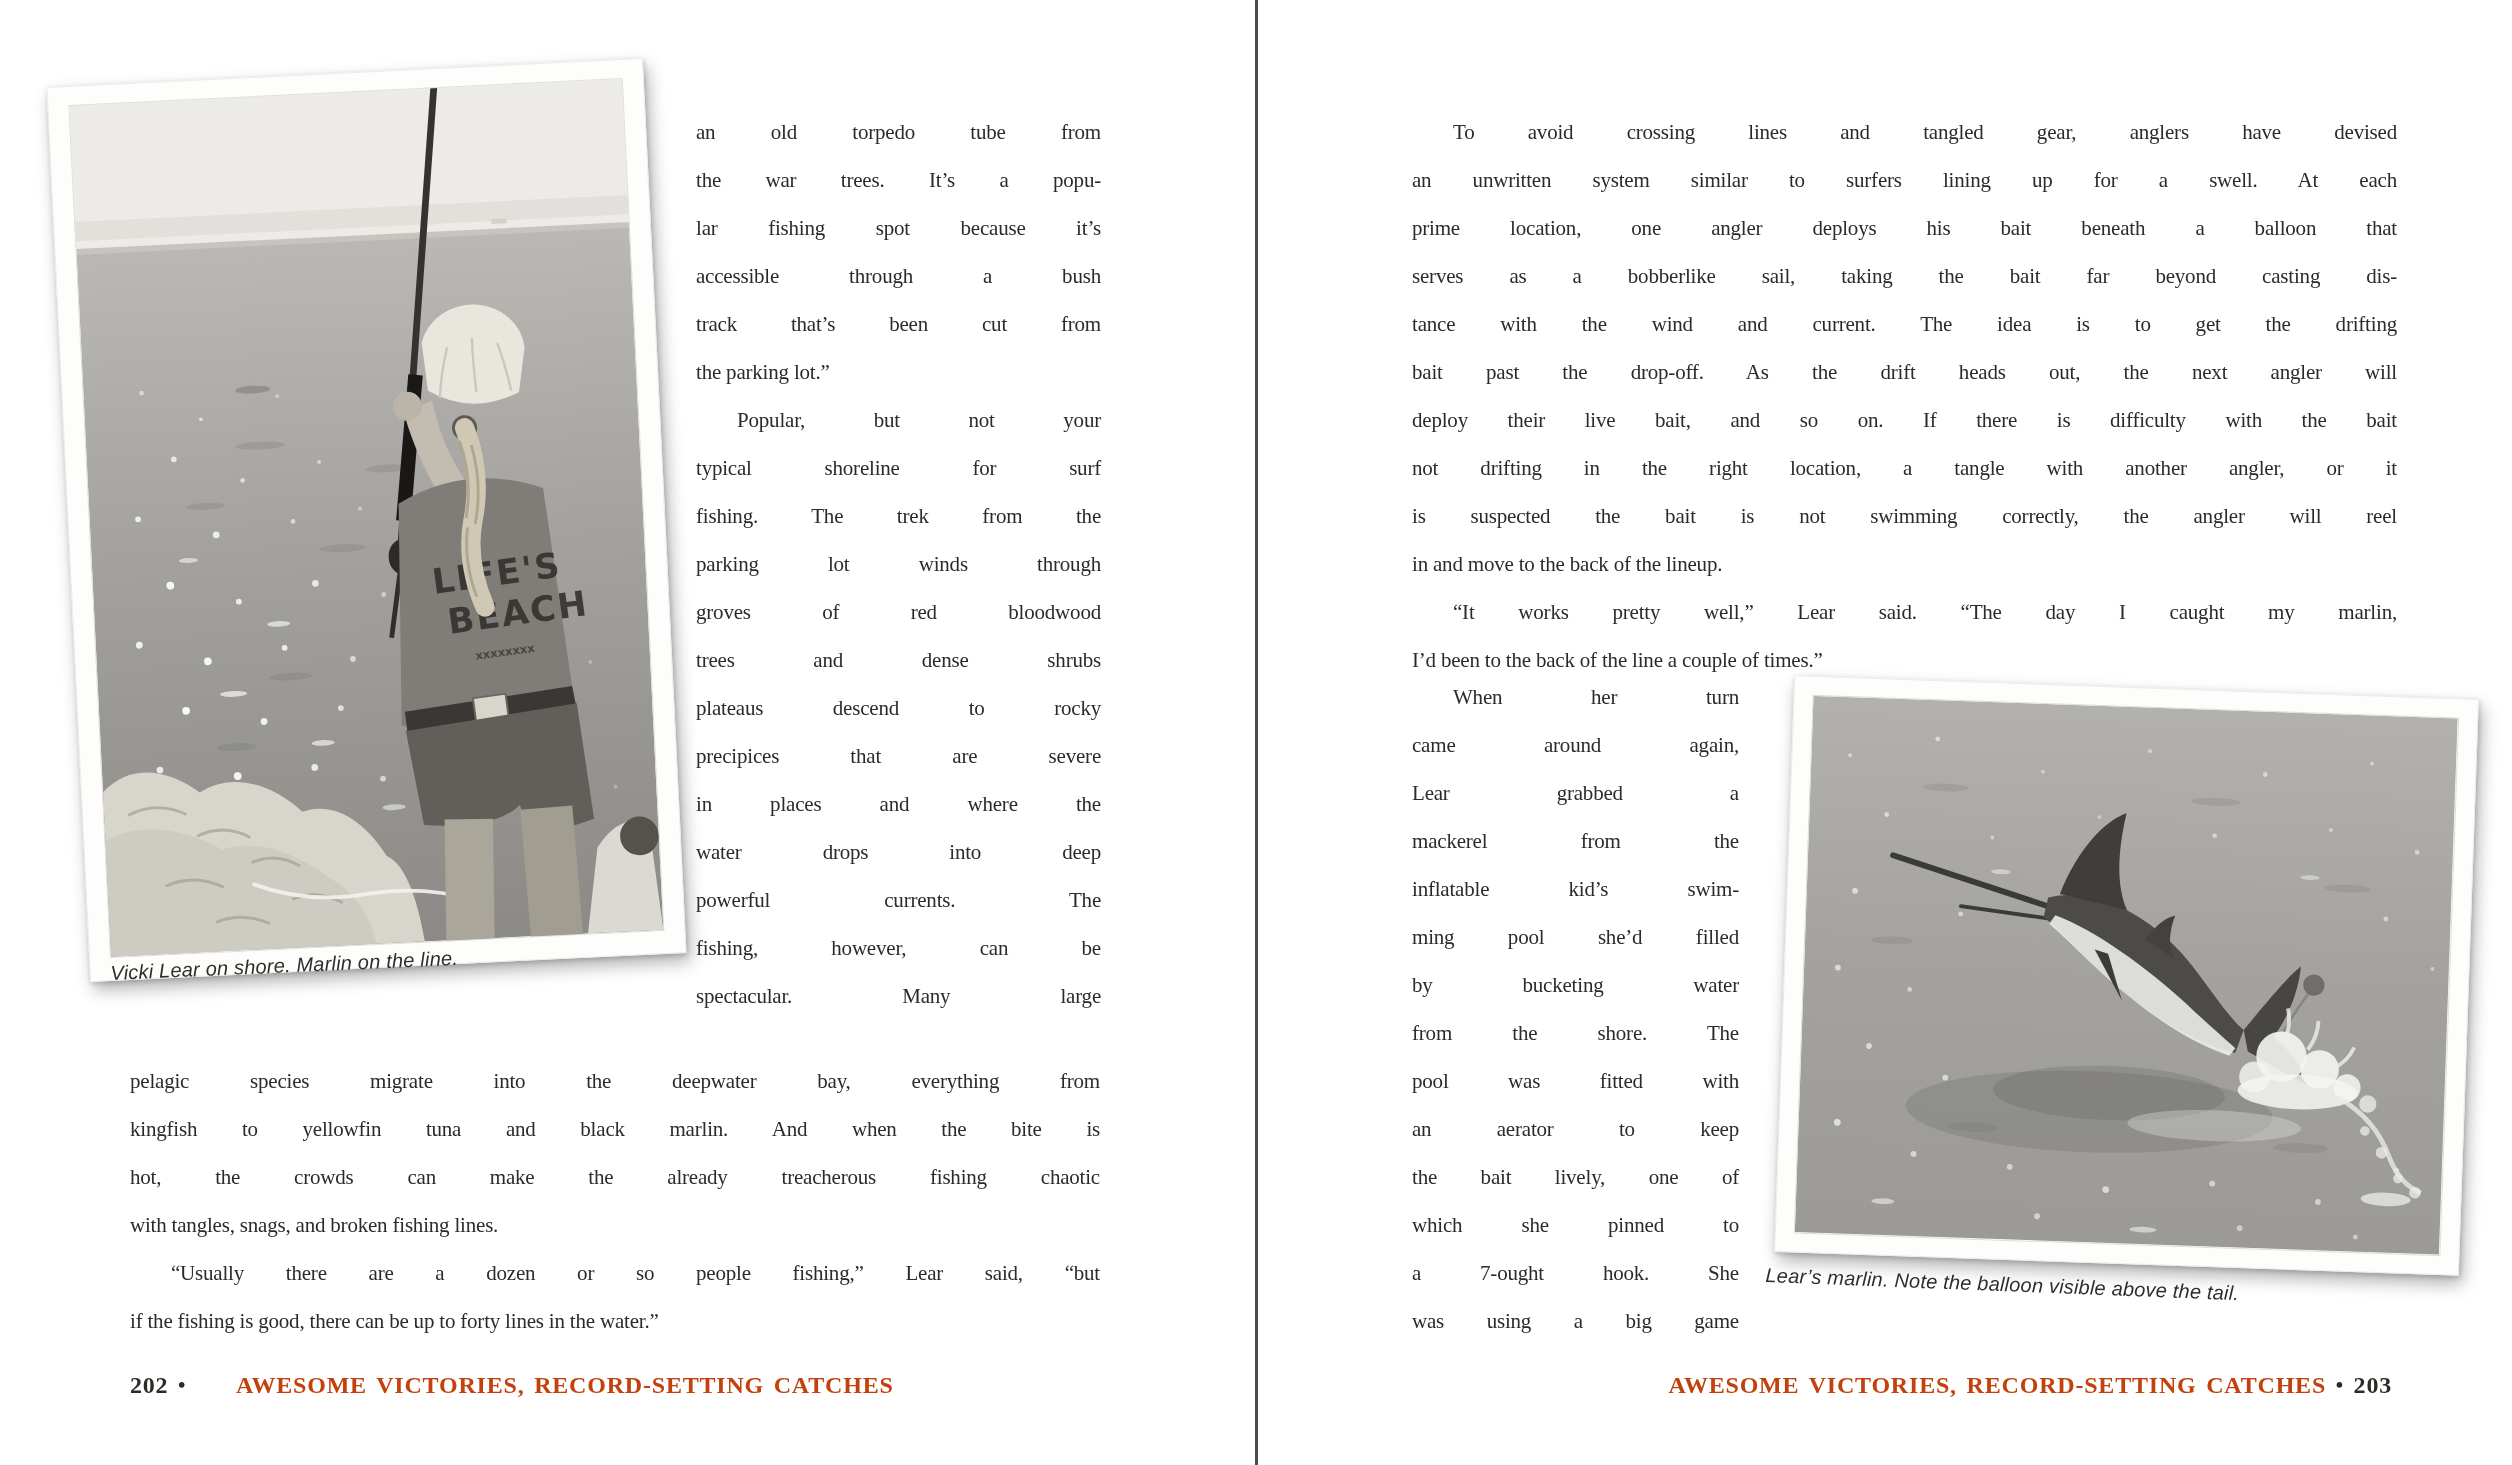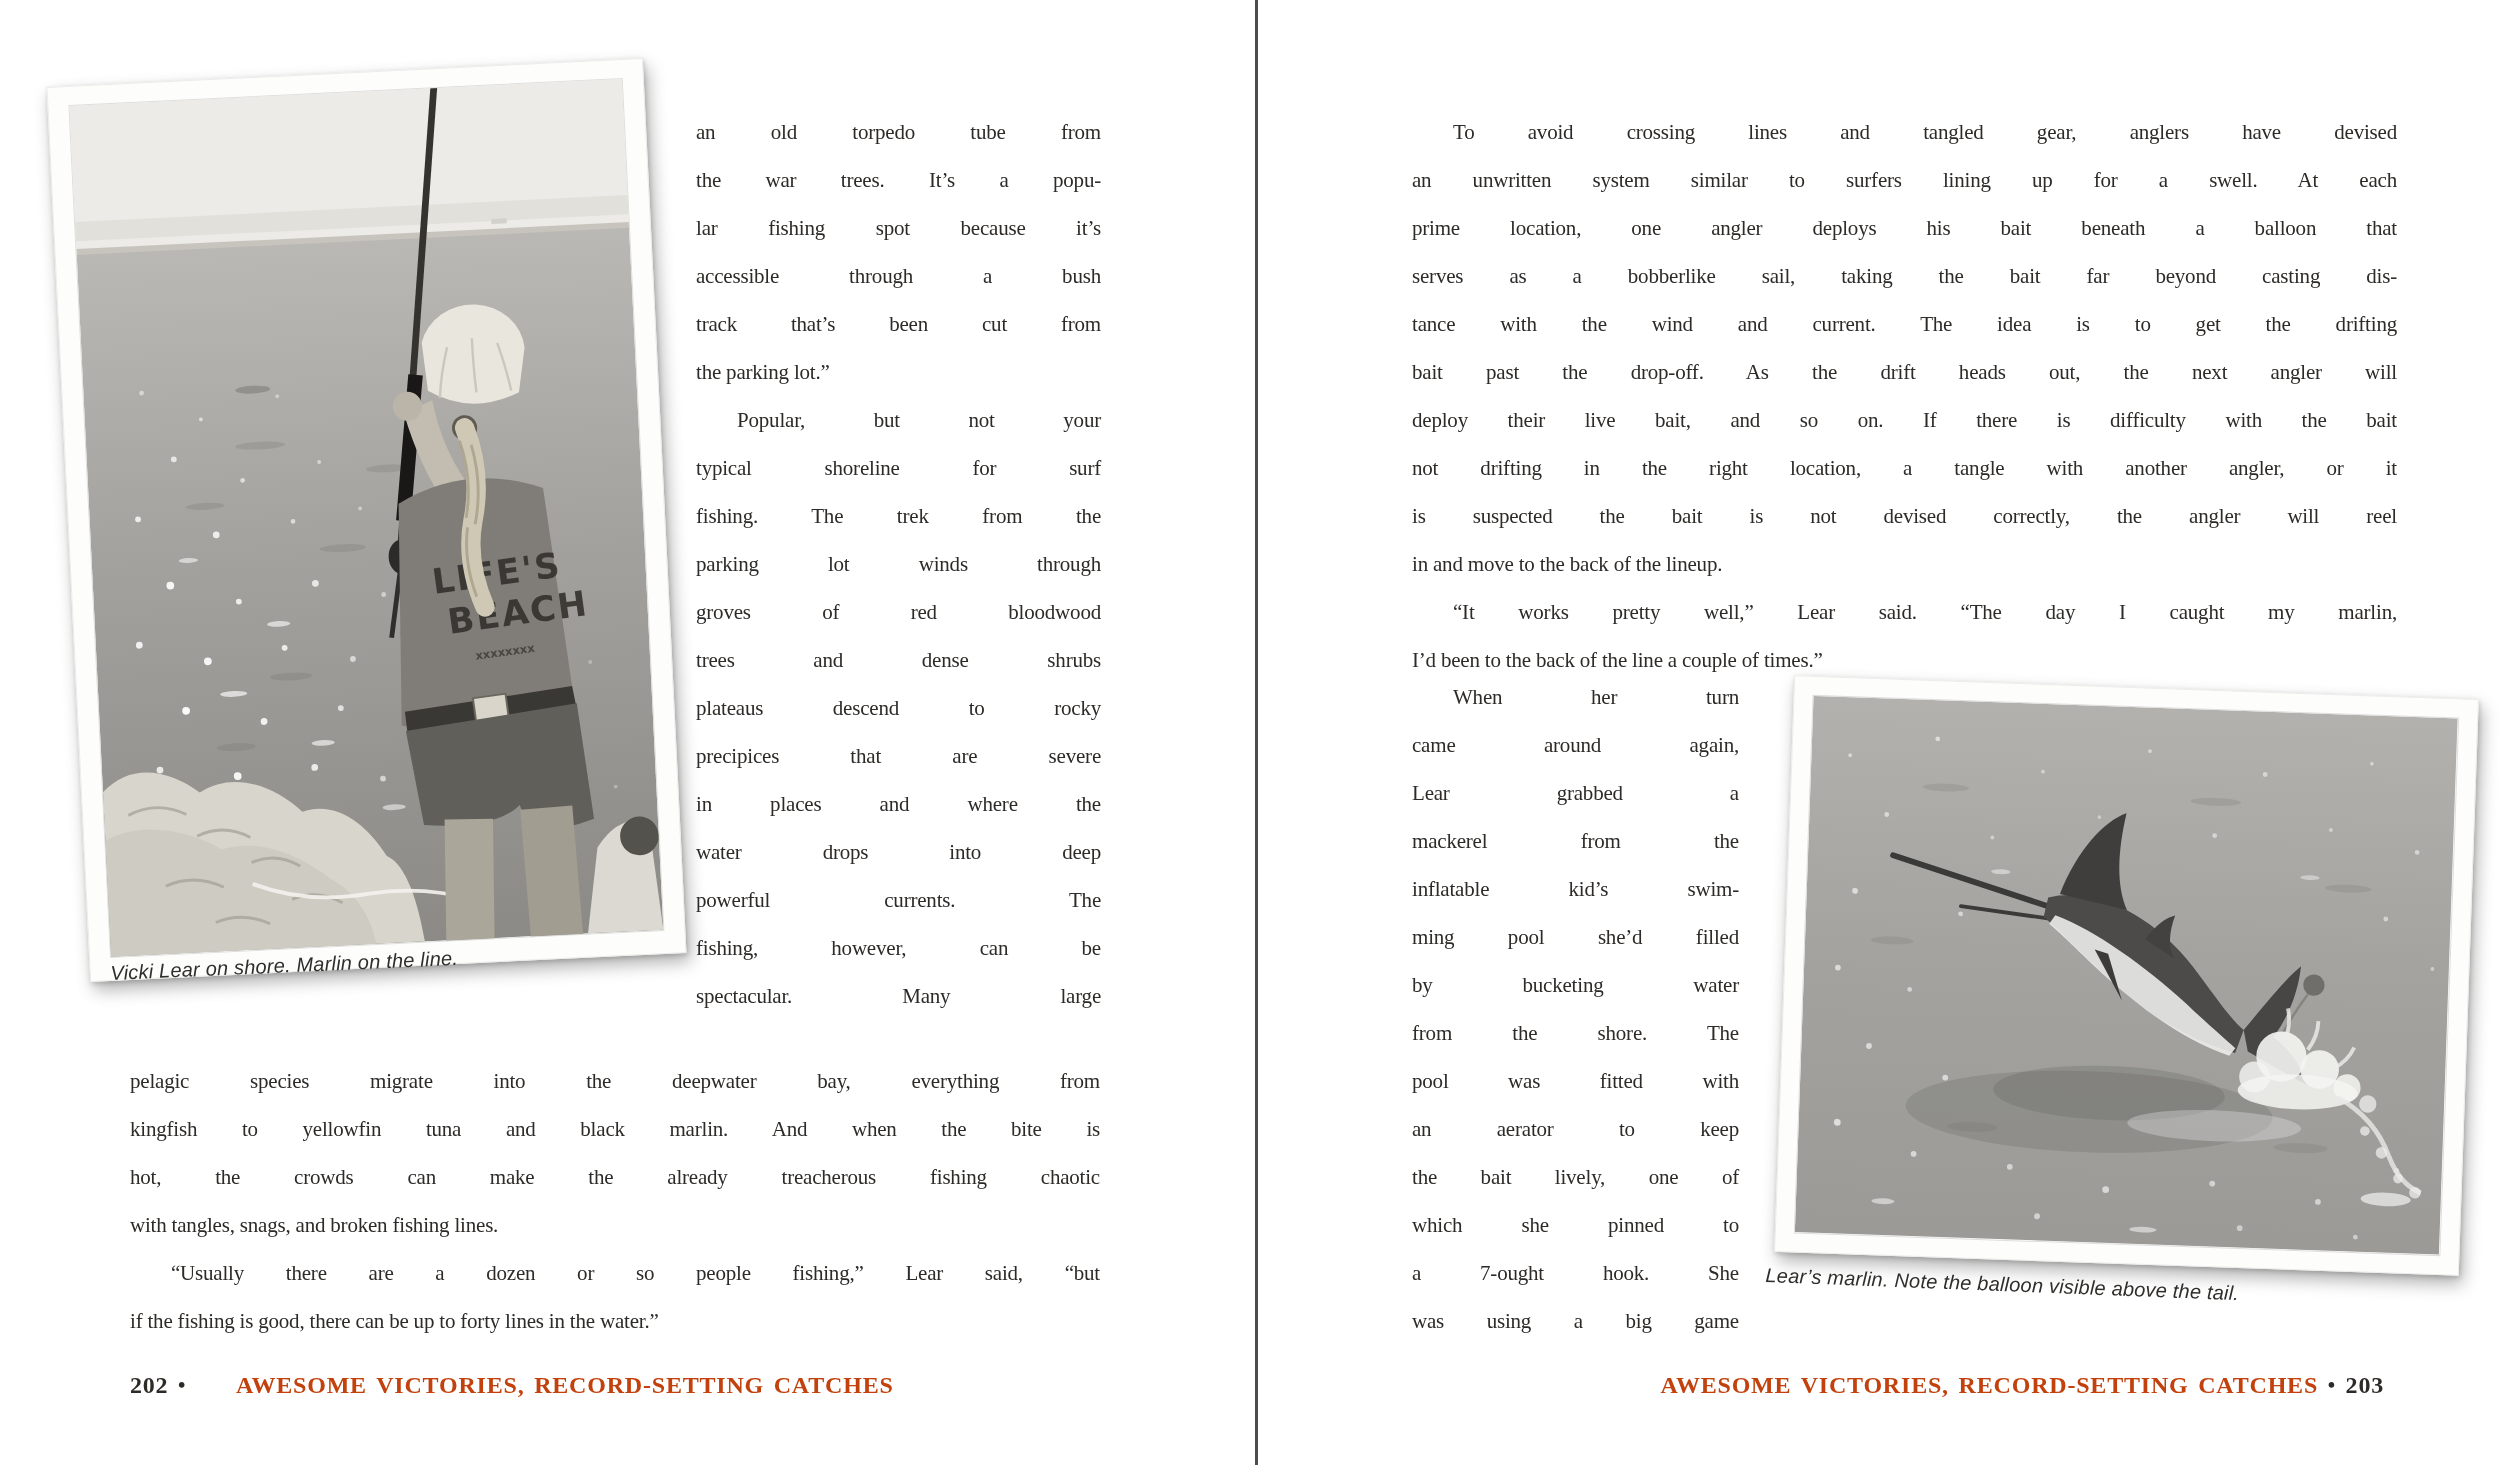--- a/index.html
+++ b/index.html
@@ -29,21 +29,21 @@
   .caption-left{left:110px;top:962px;transform:rotate(-2.5deg);transform-origin:left top;}
   .caption-right{left:1766px;top:1264px;transform:rotate(2.2deg);transform-origin:left top;}
 
   
   .footer{position:absolute;top:1372px;font-weight:bold;font-size:24px;letter-spacing:0.8px;
           word-spacing:2.9px;white-space:nowrap;}
   .footer .pnum{color:#2e2b27;}
   .footer .bullet{color:#2e2b27;padding:0 9.7px;font-size:21px;vertical-align:1px;}
   .footer .btitle{color:#c2410c;margin-left:40px;}
   .footer-left{left:130px;}
-  .footer-right{right:128px;text-align:center;}
+  .footer-right{right:120px;text-align:center;}
 </style>
 </head>
 <body>
 
 <div class="stage">
 
   <div>
 
     <div class="photo-frame photo-left">
       <div class="inner">
@@ -209,21 +209,21 @@
 
     <div class="textblock" style="left:1412px;top:108px;width:985px;">
         <div class="line ind">To avoid crossing lines and tangled gear, anglers have devised</div>
         <div class="line">an unwritten system similar to surfers lining up for a swell. At each</div>
         <div class="line">prime location, one angler deploys his bait beneath a balloon that</div>
         <div class="line">serves as a bobberlike sail, taking the bait far beyond casting dis-</div>
         <div class="line">tance with the wind and current. The idea is to get the drifting</div>
         <div class="line">bait past the drop-off. As the drift heads out, the next angler will</div>
         <div class="line">deploy their live bait, and so on. If there is difficulty with the bait</div>
         <div class="line">not drifting in the right location, a tangle with another angler, or it</div>
-        <div class="line">is suspected the bait is not devised correctly, the angler will reel</div>
+        <div class="line">is suspected the bait is not swimming correctly, the angler will reel</div>
         <div class="line last">in and move to the back of the lineup.</div>
         <div class="line ind">“It works pretty well,” Lear said. “The day I caught my marlin,</div>
         <div class="line last">I’d been to the back of the line a couple of times.”</div>
       </div>
 
     <div class="textblock" style="left:1412px;top:673px;width:327px;">
         <div class="line ind">When her turn</div>
         <div class="line">came around again,</div>
         <div class="line">Lear grabbed a</div>
         <div class="line">mackerel from the</div>

